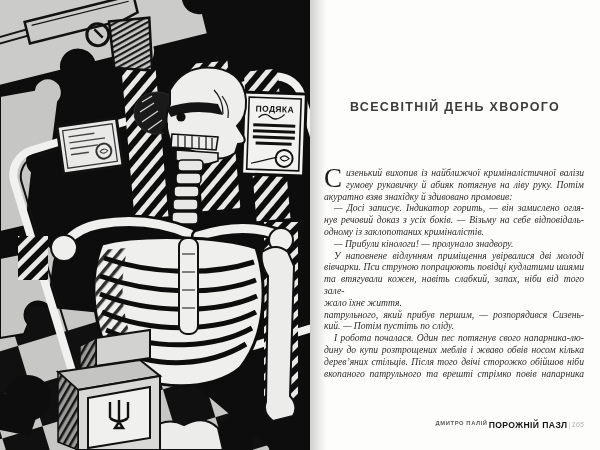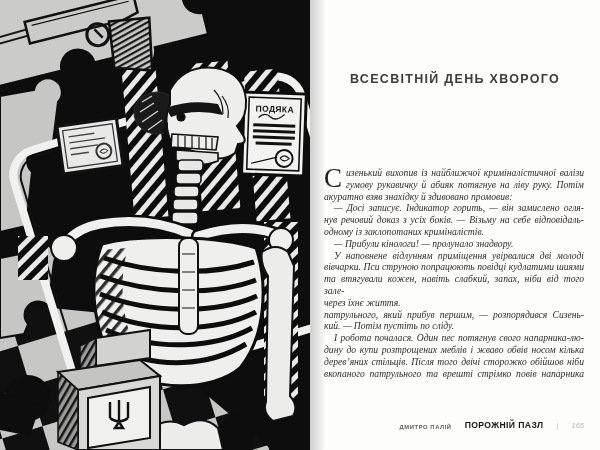--- a/index.html
+++ b/index.html
@@ -8,33 +8,33 @@
 
   
   .page-left { width:310px; height:450px; background:#0d0d0d; position:relative; overflow:hidden; }
   .page-left svg { display:block; }
 
   
   .page-right { position:relative; width:290px; height:450px; background:#fdfdfc;
                 font-family:"Liberation Serif", serif; color:#2e2b29; }
   .gutter { position:absolute; left:0; top:0; width:16px; height:100%;
             background:linear-gradient(to right, rgba(0,0,0,0.18), rgba(0,0,0,0)); }
-  .chapter-title { margin:0; padding-top:72px; text-align:center;
+  .chapter-title { margin:0; padding-top:100px; text-align:center;
                    font-family:"Liberation Sans", sans-serif; font-size:12.5px; font-weight:700;
                    letter-spacing:1.3px; color:#3c3c3c; }
   .body-text { position:absolute; left:14px; right:16px; top:167px;
                font-size:9.6px; line-height:11.8px; text-align:justify; }
   .para { margin:0; }
   .ln { text-align-last:justify;font-style:italic; }
   .ln.last { text-align-last:left; }
   .ln.ind { text-indent:10px; }
   .dropcap { float:left; font-size:27px; line-height:23px; height:23px;
              padding-right:4px; font-weight:400; color:#1f1f1f; }
-  .page-footer { position:absolute; right:16px; bottom:20px; display:flex; align-items:flex-end;
-                 gap:13px; font-family:"Liberation Sans", sans-serif; white-space:nowrap; }
+  .page-footer { position:absolute; right:16px; bottom:20px; display:flex; align-items:flex-start;
+                 gap:1px; font-family:"Liberation Sans", sans-serif; white-space:nowrap; }
   .f-author { font-size:5.8px; letter-spacing:0.6px; color:#5a5a5a; font-weight:700; }
   .f-title  { font-size:8.6px; font-weight:700; letter-spacing:0.4px; color:#141414; }
   .f-sep    { font-size:8px;  color:#c4c4c4; font-weight:400; }
   .f-num    { font-size:7.5px; color:#b3b3b3;font-style:italic; }
 </style>
 </head>
 <body>
 
 <div class="book">
 
@@ -213,21 +213,21 @@
       </div>
 
       <div class="para">
         <div class="ln ind last">— Прибули кінологи! — пролунало знадвору.</div>
       </div>
 
       <div class="para">
         <div class="ln ind">У наповнене відлунням приміщення увірвалися дві молоді</div>
         <div class="ln">вівчарки. Пси струною попрацюють повідці кудлатими шиями</div>
         <div class="ln">та втягували кожен, навіть слабкий, запах, ніби від того зале-</div>
-        <div class="ln last">через їхнє життя.</div>
+        <div class="ln last">жало їхнє життя.</div>
       </div>
 
       <div class="para">
         <div class="ln">патрульного, який прибув першим, — розпорядився Сизень-</div>
         <div class="ln last">кий. — Потім пустіть по сліду.</div>
       </div>
 
       <div class="para">
         <div class="ln ind">І робота почалася. Один пес потягнув свого напарника-лю-</div>
         <div class="ln">дину до купи розтрощених меблів і жваво обвів носом кілька</div>

